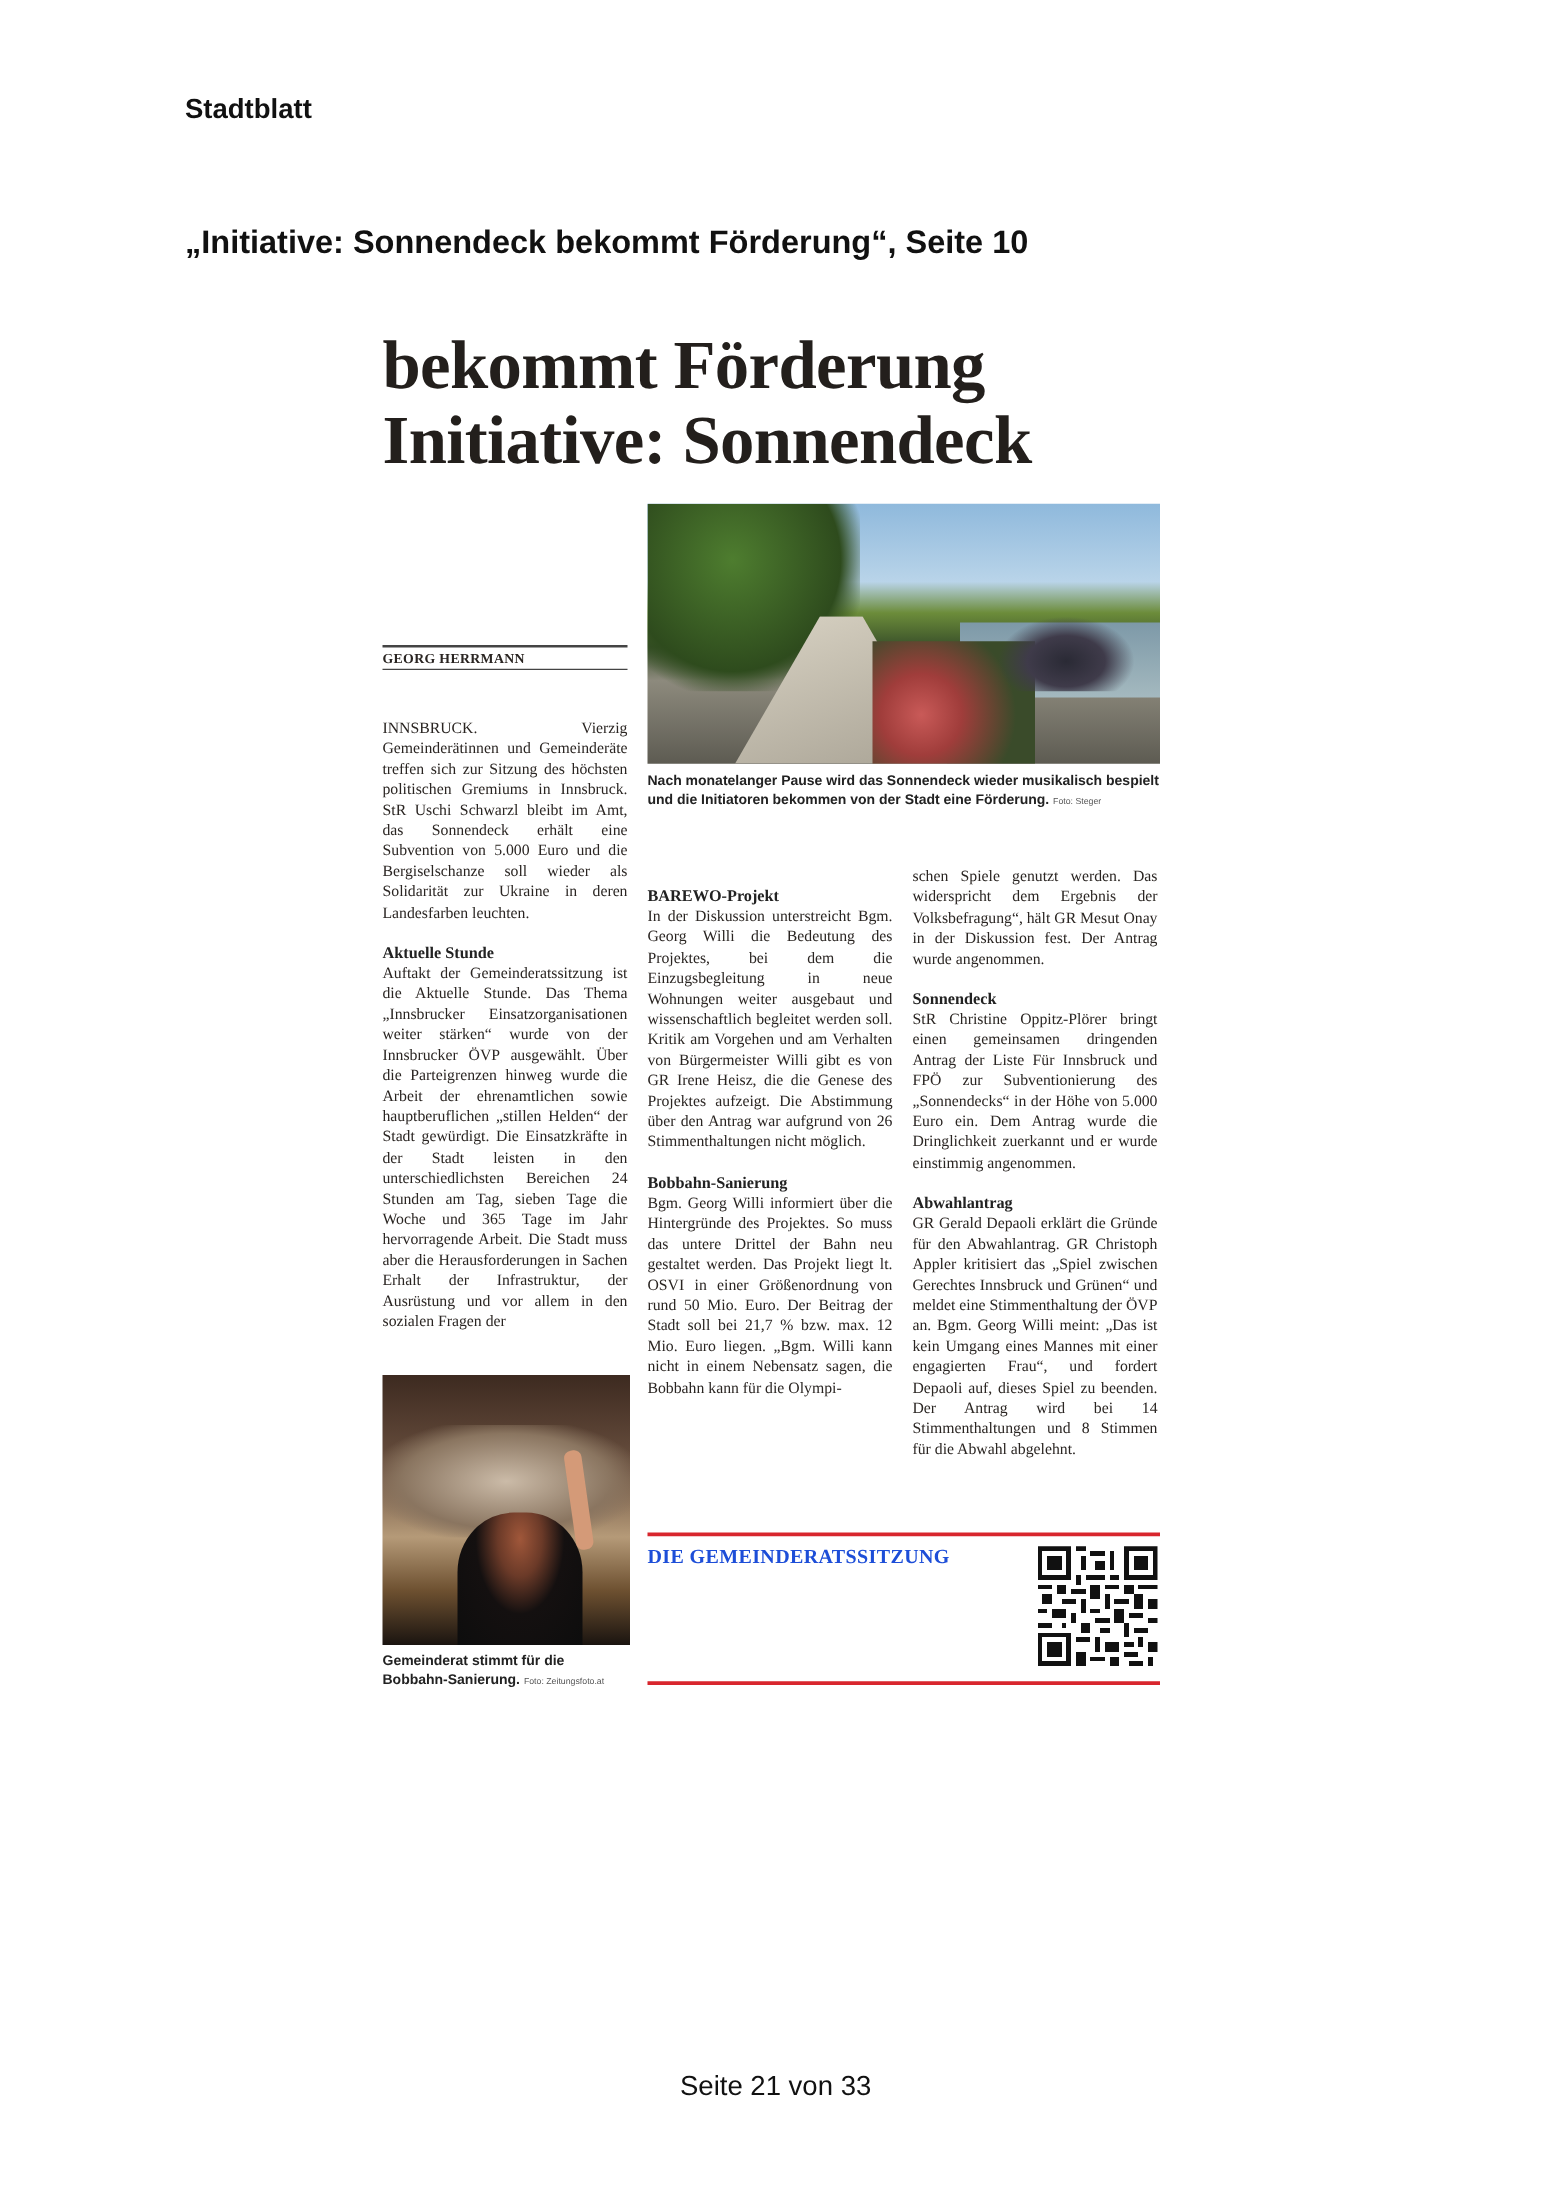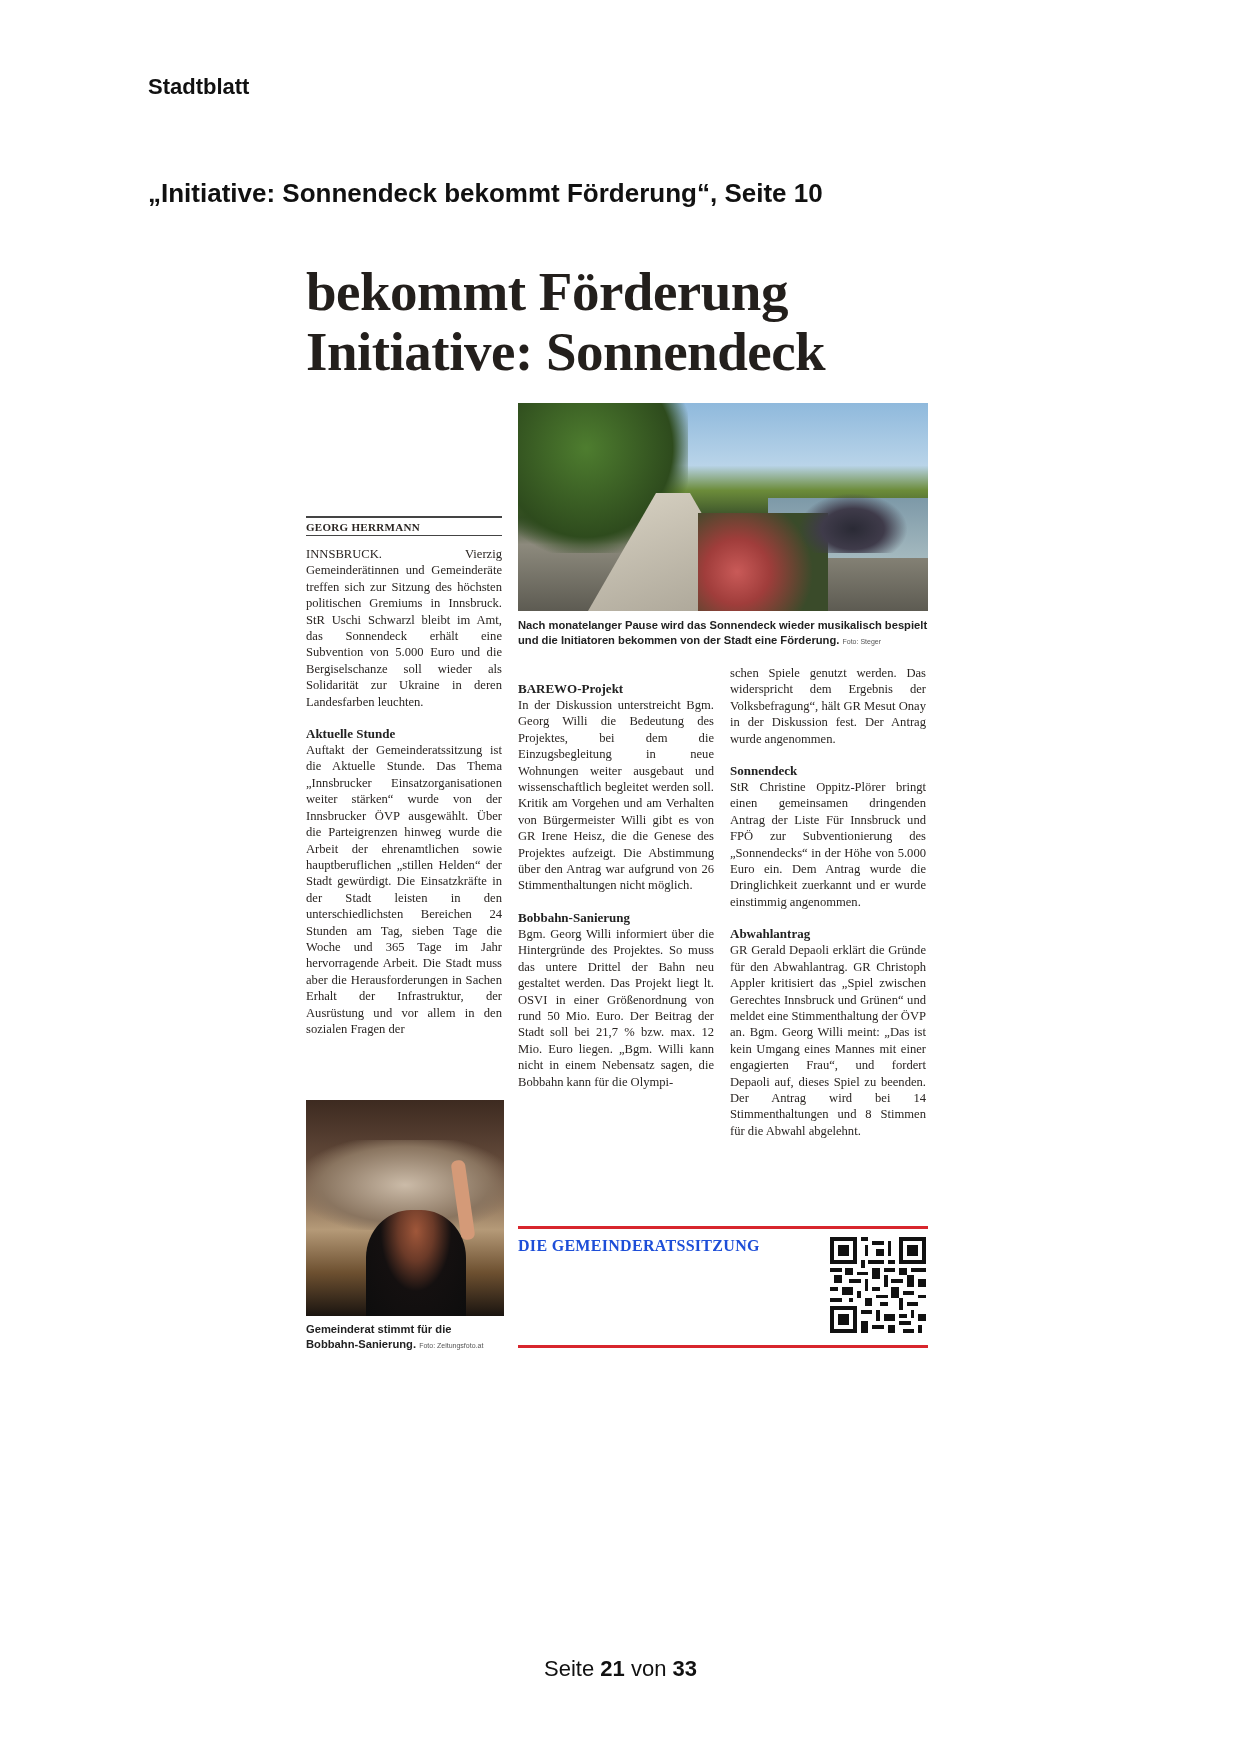--- a/index.html
+++ b/index.html
@@ -3,21 +3,21 @@
 <meta charset="utf-8">
 <style>
   html,body{margin:0;padding:0;background:#fff;}
   body{width:1241px;height:1754px;position:relative;overflow:hidden;font-family:"Liberation Sans",sans-serif;color:#111;}
   .pub{position:absolute;left:148px;top:74px;font-size:22px;font-weight:bold;}
   .doc-title{position:absolute;left:148px;top:178px;font-size:26px;font-weight:bold;}
   .clip{position:absolute;left:306px;top:262px;width:622px;height:1088px;font-family:"Liberation Serif",serif;color:#2a2522;}
   .headline{position:absolute;left:0;top:0;width:622px;font-size:55px;line-height:60px;font-weight:bold;letter-spacing:-0.5px;color:#231f1c;}
   .lead{position:absolute;left:0;top:136px;width:200px;font-size:19px;line-height:21px;font-weight:bold;color:#2b2725;}
   .author{position:absolute;left:0;top:254px;width:196px;border-top:2px solid #444;border-bottom:1px solid #444;padding:3px 0 2px 0;font-size:11px;font-weight:bold;letter-spacing:0.3px;}
-  .col{position:absolute;font-size:12.6px;line-height:16.4px;text-align:justify;hyphens:manual;}
+  .col{position:absolute;font-size:12.6px;line-height:16.4px;text-align:justify;hyphens:manual;margin-top:28px;}
   .col p{margin:0;}
   .col h4{margin:16px 0 0 0;font-size:13px;line-height:16px;font-weight:bold;color:#222;}
   .col1{left:0;top:284px;width:196px;}
   .col2{left:212px;top:403px;width:196px;}
   .col3{left:424px;top:403px;width:196px;}
   .photo-main{position:absolute;left:212px;top:141px;width:410px;height:208px;overflow:hidden;
     background:linear-gradient(180deg,#8fb9dc 0%,#b9d4e9 30%,#6c8c3a 42%,#39502a 55%,#8d8a7d 68%,#5d5b52 100%);}
   .photo-main .tree{position:absolute;left:0;top:0;width:170px;height:150px;background:radial-gradient(ellipse at 40% 30%,#4e7d2f 0%,#2e4b1d 60%,transparent 75%);}
   .photo-main .path{position:absolute;left:70px;top:90px;width:170px;height:118px;background:linear-gradient(160deg,#d9d3c4,#a9a395);clip-path:polygon(40% 0,60% 0,100% 100%,0 100%);}
   .photo-main .river{position:absolute;left:250px;top:95px;width:160px;height:60px;background:linear-gradient(180deg,#7d99a8,#a4b9bf);}
@@ -32,21 +32,21 @@
   .photo-2 .arm{position:absolute;left:150px;top:60px;width:14px;height:80px;background:#d49a78;transform:rotate(-8deg);border-radius:6px;}
   .cap-2{position:absolute;left:0;top:1060px;width:200px;font-family:"Liberation Sans",sans-serif;font-size:11.2px;line-height:15px;font-weight:bold;color:#222;}
   .infobox{position:absolute;left:212px;top:964px;width:410px;height:116px;border-top:3px solid #d8262d;border-bottom:3px solid #d8262d;}
   .infobox-title{position:absolute;left:0;top:8px;font-size:16px;font-weight:bold;color:#1d4ed8;letter-spacing:0.3px;}
   .infobox-text{position:absolute;left:0;top:36px;width:285px;font-size:13.4px;line-height:16.5px;font-weight:bold;color:#222;}
   .play{float:left;width:27px;height:27px;border-radius:50%;background:#d8262d;margin:1px 6px 0 0;position:relative;}
   .play:after{content:"";position:absolute;left:10px;top:7px;border-left:10px solid #fff;border-top:7px solid transparent;border-bottom:7px solid transparent;}
   .qr{position:absolute;right:2px;top:8px;width:96px;height:96px;background:#fff;}
   .qr svg{width:96px;height:96px;display:block;}
   .footer{position:absolute;left:0;width:1241px;top:1656px;text-align:center;font-size:22px;}
-  .footer b{font-weight:bold;}
+  .footer b{font-weight:normal;}
 </style>
 </head>
 <body>
 
 <div class="pub">Stadtblatt</div>
 <div class="doc-title">„Initiative: Sonnendeck bekommt Förderung“, Seite 10</div>
 
 <div class="clip">
   <div class="headline">
     <div>bekommt Förderung</div>

